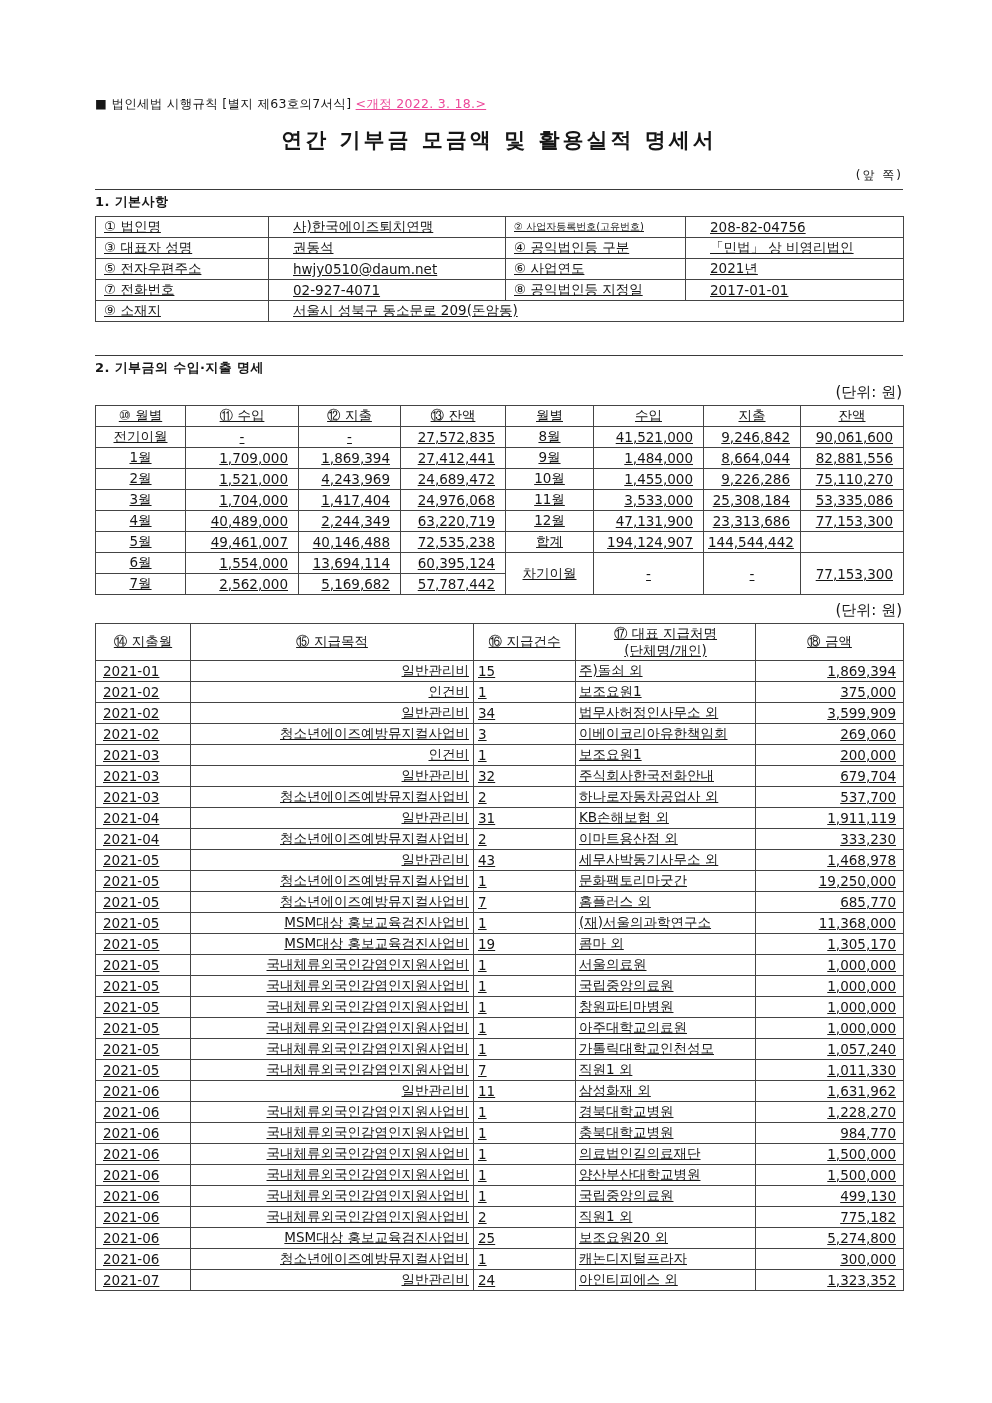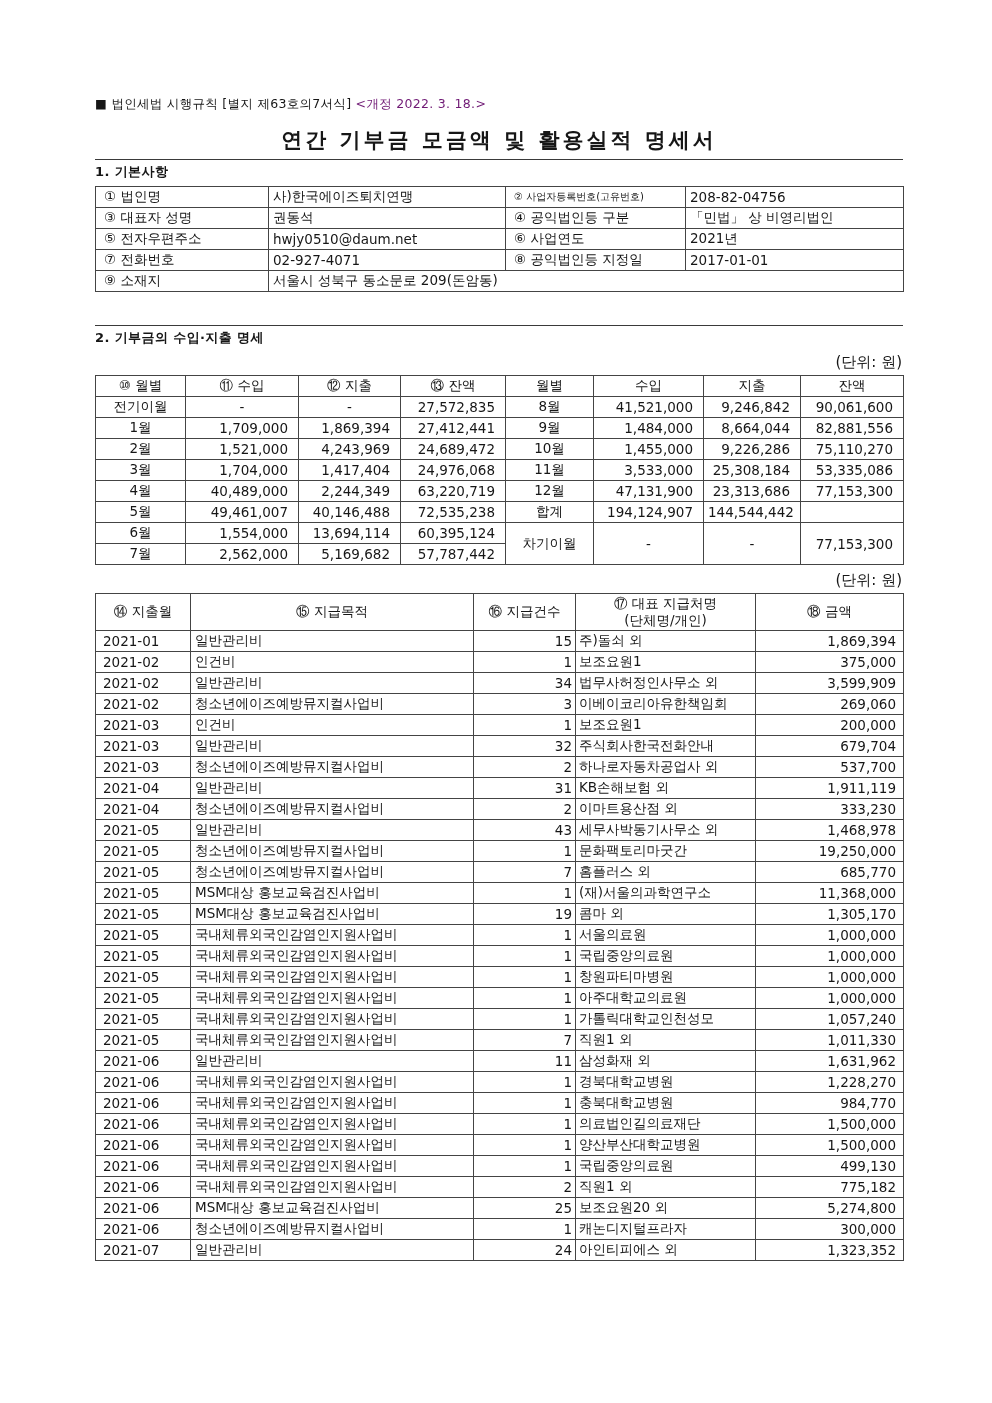--- a/index.html
+++ b/index.html
@@ -6,79 +6,80 @@
   .sheet {
     position:relative;
     width:992px; height:1403px;
     box-sizing:border-box;
     padding:96px 89px 0 95px;
     background:#fff;
     color:#161616;
     font-family:"DejaVu Sans", sans-serif;
   }
   .form-ref { font-size:12.5px; letter-spacing:0.3px; white-space:nowrap; }
-  .form-ref .rev { color:#701a75; }
+  .form-ref .rev { color:#ec4899;text-decoration:underline; }
   .doc-title {
     margin-top:13px;
     text-align:center;
     font-size:21px;
     font-weight:bold;
     letter-spacing:3px;
   }
   .front-note { margin-top:13px; text-align:right; font-size:12px; letter-spacing:2px; }
   .rule { border:none; border-top:1.5px solid #3a3a3a; margin:5px 0 0 0; }
   .sec-heading { font-size:13px; font-weight:bold; margin:3px 0 5px 0; letter-spacing:0.4px; }
   .unit-note { text-align:right; font-size:15px; margin:6px 1px 3px 0; }
 
-  table { border-collapse:collapse; table-layout:fixed; width:808px; }
+  table { border-collapse:collapse; table-layout:fixed; width:808px;text-decoration:underline; }
   td, th {
     border:1px solid #444;
     font-size:13.5px;
     font-weight:normal;
     padding:1px 4px;
     overflow:hidden;
     white-space:nowrap;
     box-sizing:border-box;
   }
 
   
   .t1 td { height:20px; }
   .t1 .lbl { padding-left:8px; text-align:left; }
-  .t1 .val { padding-left:4px; text-align:left; }
+  .t1 .val { padding-left:24px; text-align:left; }
 
   
   .t2 { margin-top:2px; }
   .t2 th, .t2 td { height:19px; text-align:center; }
   .t2 td.num { text-align:right; padding-right:10px;border-radius:6px; }
   .t2 td.c { text-align:center; }
 
   
   .t3 th { height:19px; text-align:center; white-space:pre-line; line-height:1.25; }
   .t3 td { height:19.7px; }
   .t3 td.month { text-align:left; padding-left:7px; }
-  .t3 td.purpose { text-align:left; }
-  .t3 td.count { text-align:right; padding-right:3px; }
+  .t3 td.purpose { text-align:right; }
+  .t3 td.count { padding-right:3px; }
   .t3 td.payee { text-align:left; padding-left:3px; }
   .t3 td.amount { text-align:right; padding-right:7px; }
 
   .gap-s2 { margin-top:33px; }
   .gap-s3 { margin-top:12px; }
 </style>
 </head>
 <body>
 
 <div class="sheet">
 
   <div class="form-ref">
     <span>■ 법인세법 시행규칙 [별지 제63호의7서식]</span>
     <span class="rev">&lt;개정 2022. 3. 18.&gt;</span>
   </div>
 
   <div class="doc-title">연간 기부금 모금액 및 활용실적 명세서</div>
 
+  <div class="front-note">(앞 쪽)</div>
 
   <hr class="rule">
 
   <div class="sec-heading">1. 기본사항</div>
 
   <table class="t1">
     <colgroup>
         <col style="width:173px">
         <col style="width:237px">
         <col style="width:180px">

